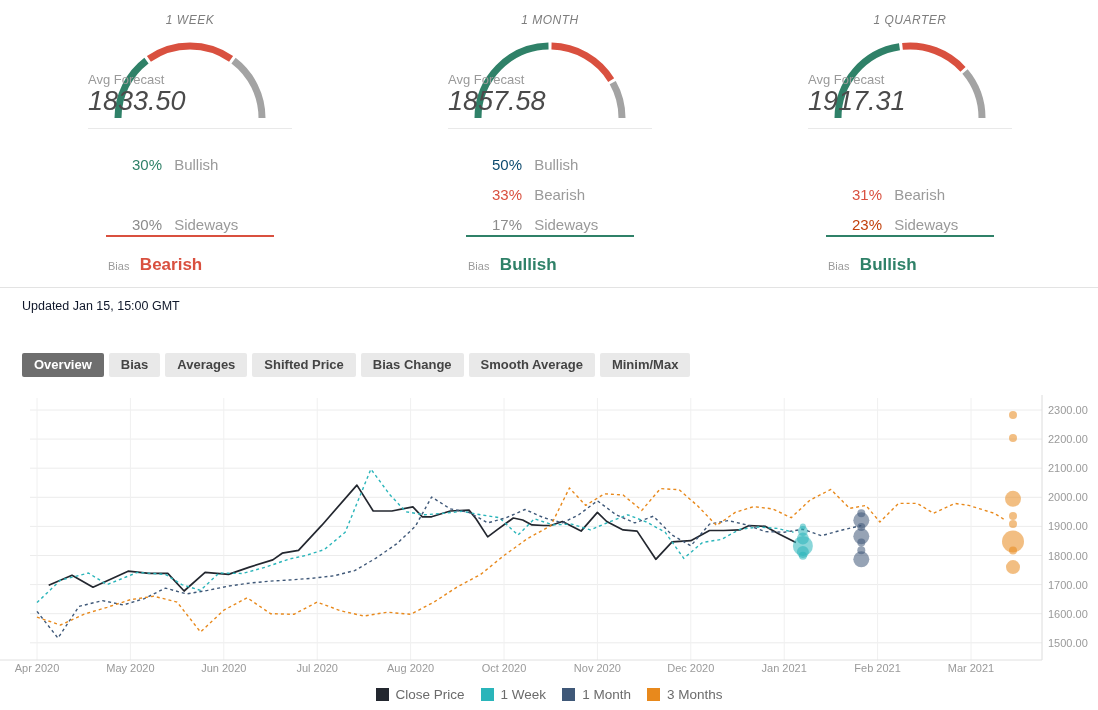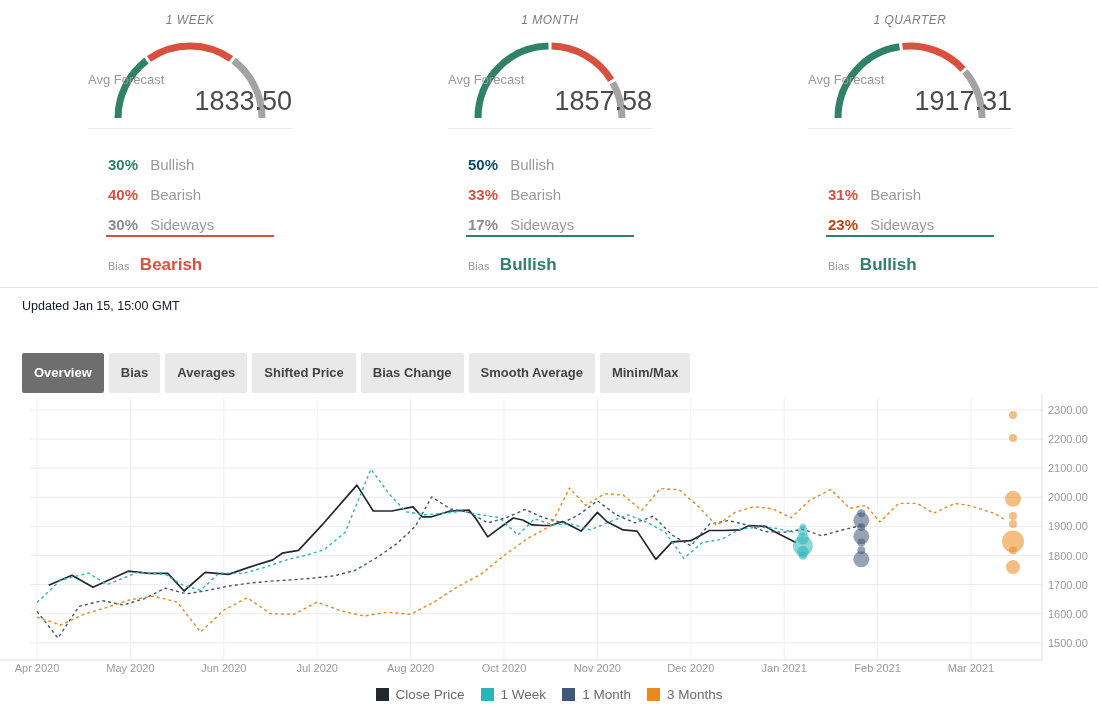--- a/index.html
+++ b/index.html
@@ -5,34 +5,34 @@
   html,body{margin:0;padding:0;background:#fff;}
   body{width:1098px;height:710px;position:relative;overflow:hidden;
        font-family:"Liberation Sans", sans-serif;-webkit-font-smoothing:antialiased;}
   .cards{position:absolute;top:8px;left:0;width:1098px;height:270px;}
   .card{position:absolute;top:0;width:204px;height:270px;}
   .card-title{position:absolute;top:5px;left:0;width:100%;text-align:center;
               font-size:12px;font-style:italic;color:#7d7d7d;letter-spacing:.5px;}
   .gauge-wrap{position:absolute;top:24px;left:17px;width:170px;height:92px;}
   .avg-label{position:absolute;top:64px;left:0;width:100%;text-align:left;
              font-size:13px;color:#9a9a9a;}
-  .avg-value{position:absolute;top:78px;left:0;width:100%;text-align:right;
-             font-size:27px;color:#4a4a4a;}
+  .avg-value{position:absolute;top:78px;left:0;width:100%;text-align:left;
+             font-size:27px;color:#4a4a4a;font-style:italic;}
   .card-divider{position:absolute;top:120px;left:0;width:204px;height:1px;background:#e9e9e9;}
   .pct-row{position:absolute;left:20px;width:184px;height:30px;line-height:30px;font-size:15px;}
-  .pct-val{display:inline-block;width:38px;font-weight:bold;}
+  .pct-val{display:inline-block;width:38px;font-weight:normal;margin-left:24px;}
   .pct-label{color:#9a9a9a;}
   .bias-divider{position:absolute;top:227px;left:18px;width:168px;height:2px;}
   .bias-row{position:absolute;top:244px;left:20px;width:184px;height:26px;line-height:26px;}
   .bias-label{font-size:11px;color:#9a9a9a;margin-right:6px;}
   .bias-value{font-size:17px;font-weight:bold;}
   .divider-full{position:absolute;top:287px;left:0;width:1098px;height:1px;background:#e3e3e3;}
   .updated{position:absolute;top:299px;left:22px;font-size:12.5px;color:#0f172a;}
   .tabs{position:absolute;top:353px;left:22px;display:flex;gap:5px;}
-  .tab{height:24px;line-height:24px;padding:8px 12px;background:#e9e9e9;color:#444;
+  .tab{height:24px;line-height:24px;padding:0 12px;background:#e9e9e9;color:#444;
        font-size:13px;font-weight:bold;border-radius:2px;cursor:pointer;white-space:nowrap;}
   .tab.active{background:#6e6e6e;color:#fff;}
   .chart{position:absolute;top:395px;left:0;width:1098px;height:315px;}
   .chart svg{position:absolute;top:0;left:0;}
   .legend{position:absolute;top:292px;left:0;width:1098px;display:flex;
           justify-content:center;gap:16px;align-items:center;}
   .legend-item{display:flex;align-items:center;gap:7px;font-size:13.5px;color:#6b6b6b;}
   .legend-swatch{width:13px;height:13px;display:inline-block;}
 </style>
 </head>
@@ -45,23 +45,20 @@
           <path d="M 13.00 86.00 A 72 72 0 0 1 41.47 28.65" stroke="#2f8168" stroke-width="7" fill="none"></path>
           <path d="M 43.91 26.88 A 72 72 0 0 1 126.09 26.88" stroke="#d9503f" stroke-width="7" fill="none"></path>
           <path d="M 128.53 28.65 A 72 72 0 0 1 157.00 86.00" stroke="#a3a3a3" stroke-width="7" fill="none"></path>
         </svg></div>
     <div class="avg-label">Avg Forecast</div>
     <div class="avg-value">1833.50</div>
     <div class="card-divider"></div>
     <div class="pct-row" style="top:142px">
       <span class="pct-val" style="color:#2f8168">30%</span>
       <span class="pct-label">Bullish</span></div>
-      <div class="pct-row" style="top:172px">
-      <span class="pct-val" style="color:#d9503f">40%</span>
-      <span class="pct-label">Bearish</span></div>
       <div class="pct-row" style="top:202px">
       <span class="pct-val" style="color:#8b8b8b">30%</span>
       <span class="pct-label">Sideways</span></div>
     <div class="bias-divider" style="background:#d9503f"></div>
     <div class="bias-row">
       <span class="bias-label">Bias</span>
       <span class="bias-value" style="color:#d9503f">Bearish</span>
     </div>
     </div>
     <div class="card" style="left: 448px;">

